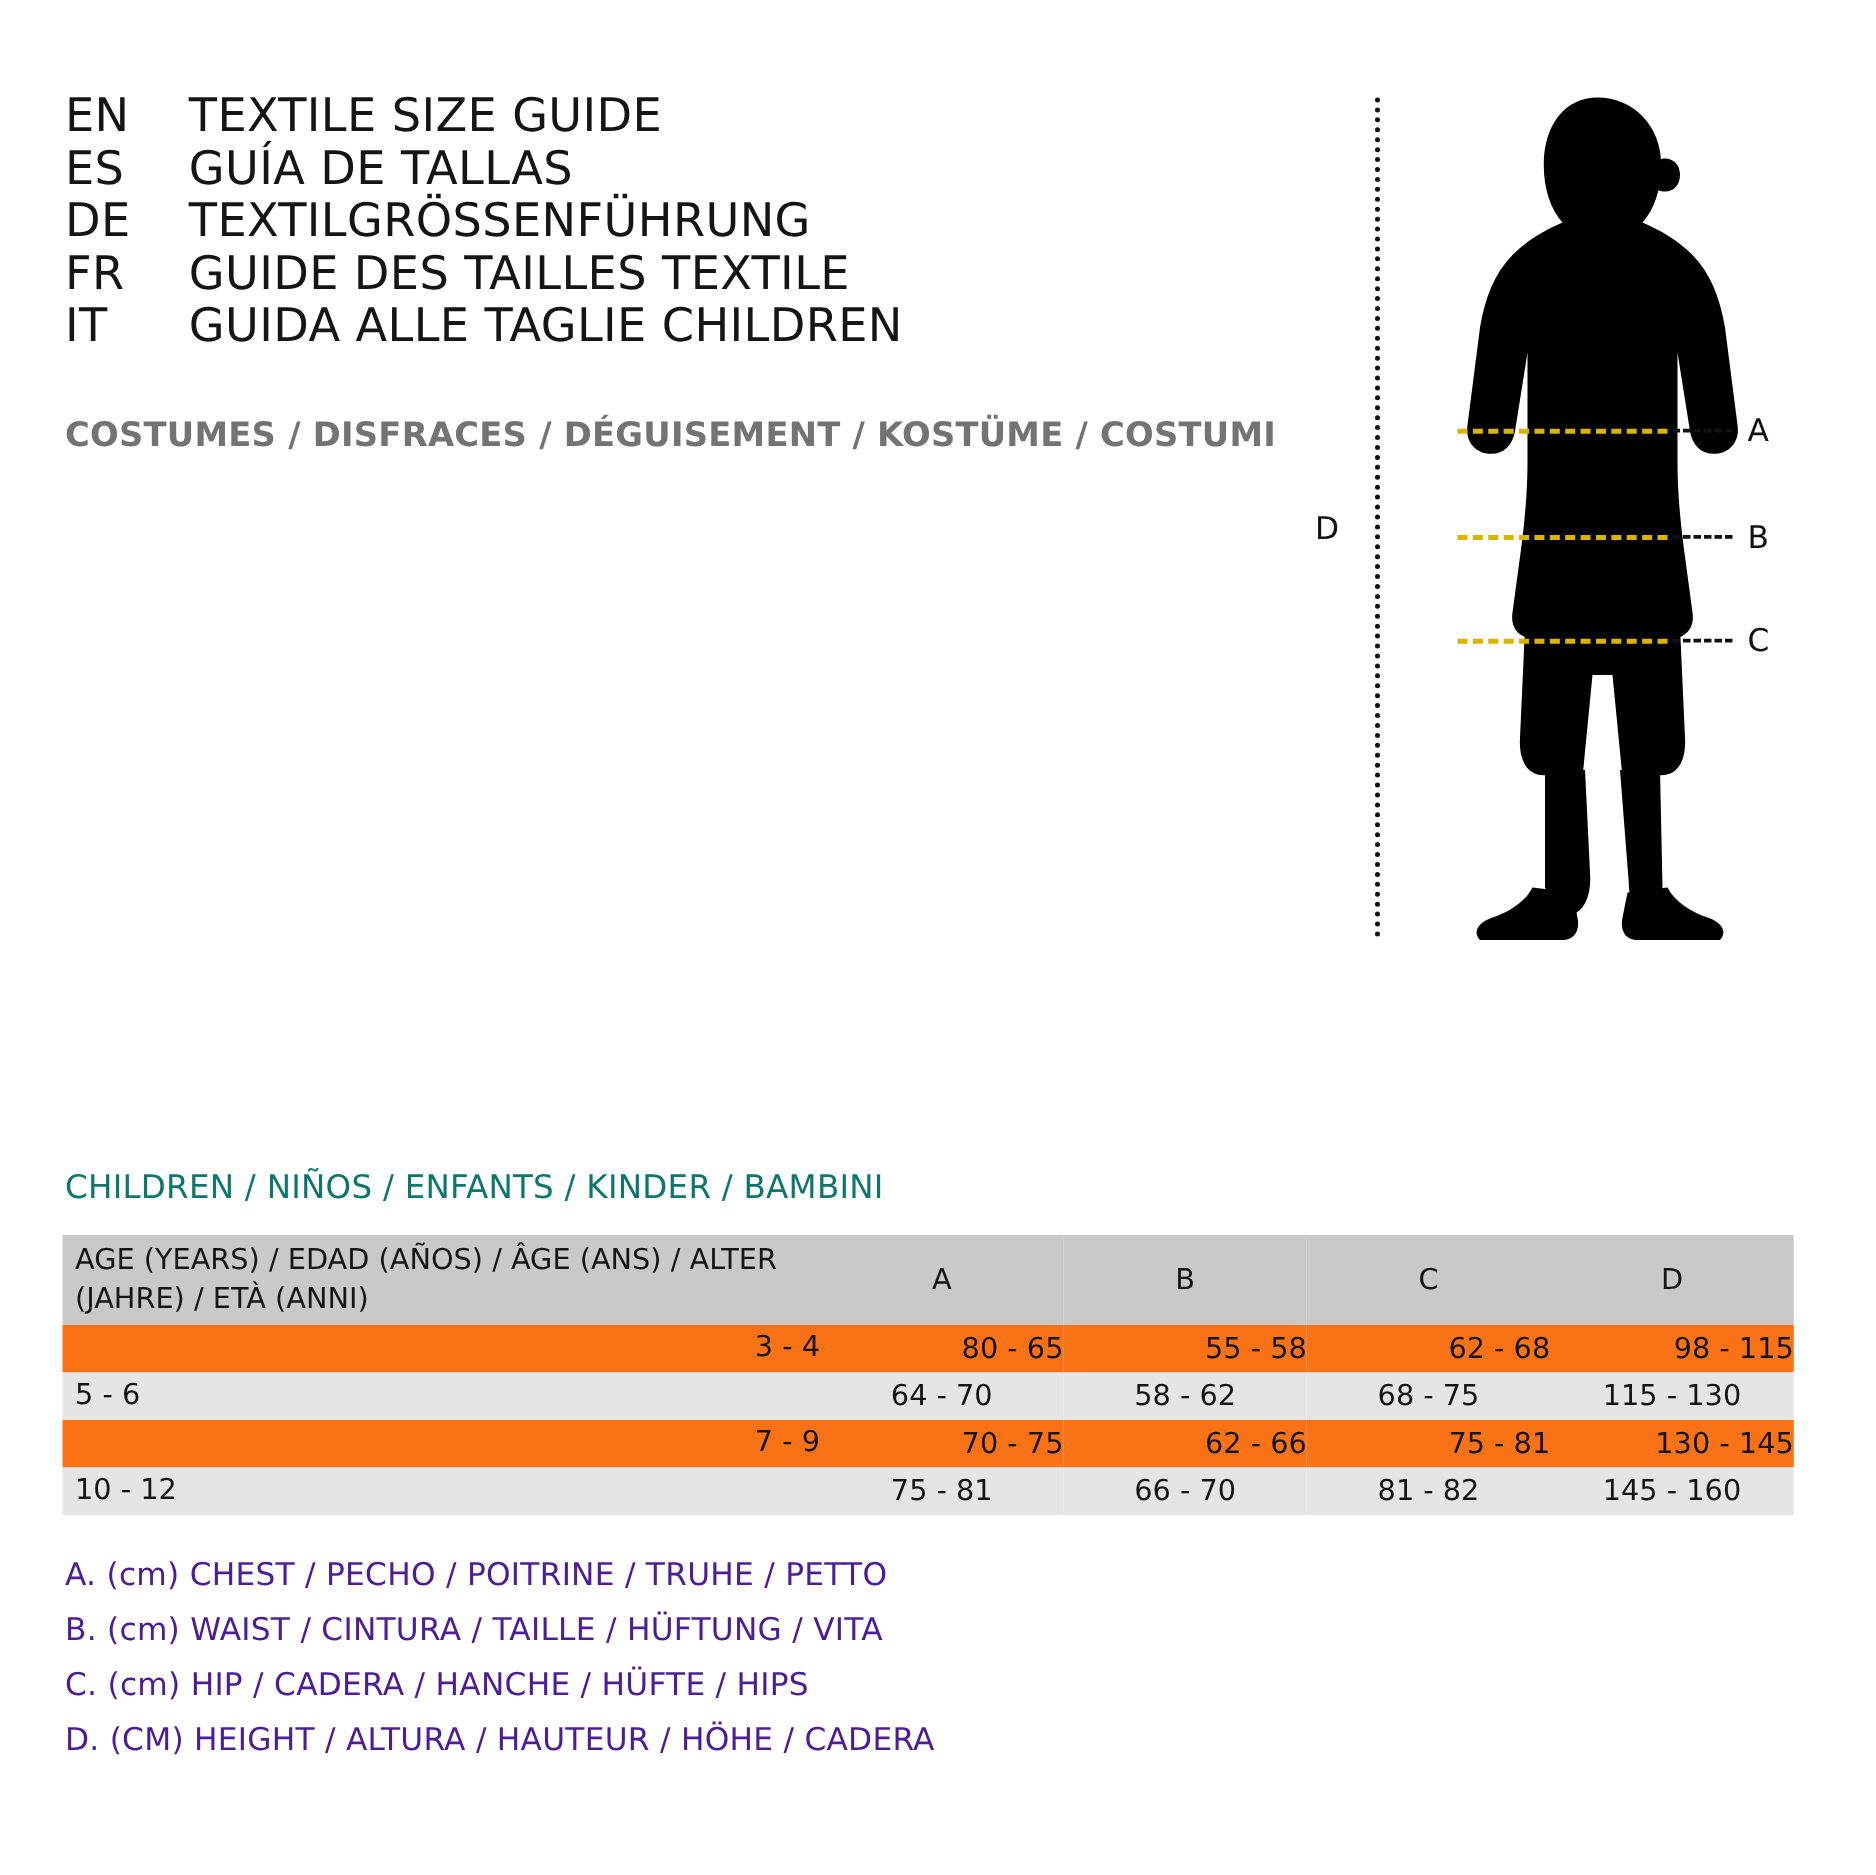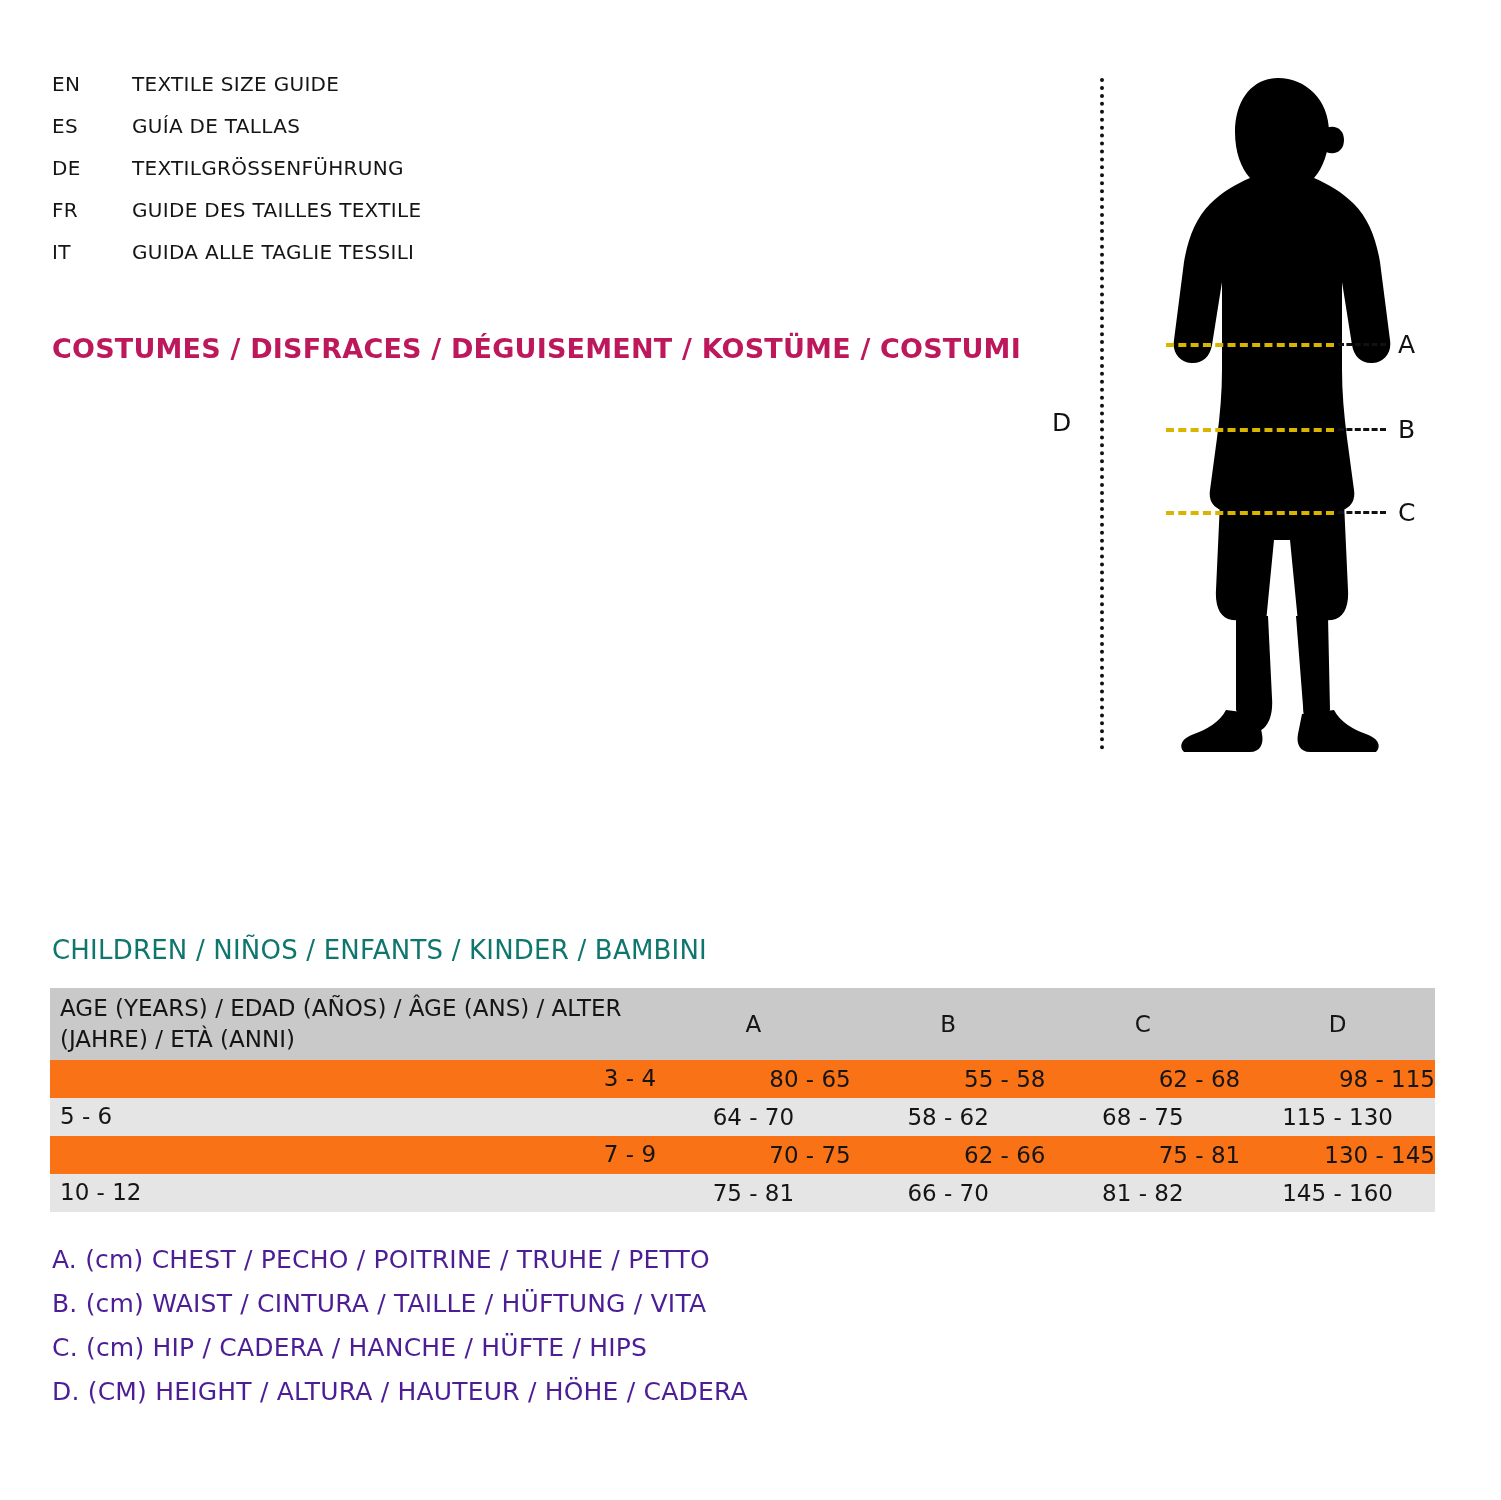--- a/index.html
+++ b/index.html
@@ -18,41 +18,42 @@
 
   
   .lang-block {
     position: absolute;
     left: 52px;
     top: 72px;
     width: 980px;
   }
   .lang-row {
     display: flex;
-    align-items: flex-start;
+    align-items: flex-end;
     height: 42px;
-    font-size: 20px;
+    font-size: 37px;
     letter-spacing: 0.3px;
     color: #151515;
+    gap: 19px;
   }
   .lang-code {
     width: 80px;
     flex: 0 0 80px;
   }
   .lang-text {
     flex: 1 1 auto;
   }
   .costumes-line {
     position: absolute;
     left: 52px;
     top: 333px;
     font-size: 27px;
     font-weight: bold;
     letter-spacing: 0.2px;
-    color: #be185d;
+    color: #737373;
   }
 
   
   .figure-area {
     position: absolute;
     left: 1020px;
     top: 60px;
     width: 440px;
     height: 700px;
   }
@@ -179,21 +180,21 @@
   <div class="lang-row">
     <span class="lang-code">DE</span>
     <span class="lang-text">TEXTILGRÖSSENFÜHRUNG</span>
   </div>
   <div class="lang-row">
     <span class="lang-code">FR</span>
     <span class="lang-text">GUIDE DES TAILLES TEXTILE</span>
   </div>
   <div class="lang-row">
     <span class="lang-code">IT</span>
-    <span class="lang-text">GUIDA ALLE TAGLIE TESSILI</span>
+    <span class="lang-text">GUIDA ALLE TAGLIE CHILDREN</span>
   </div>
 </div>
 
 <div class="costumes-line">COSTUMES / DISFRACES / DÉGUISEMENT / KOSTÜME / COSTUMI</div>
 
 <div class="figure-area">
 
   <div class="d-axis"></div>
   <div class="d-label">D</div>
 

